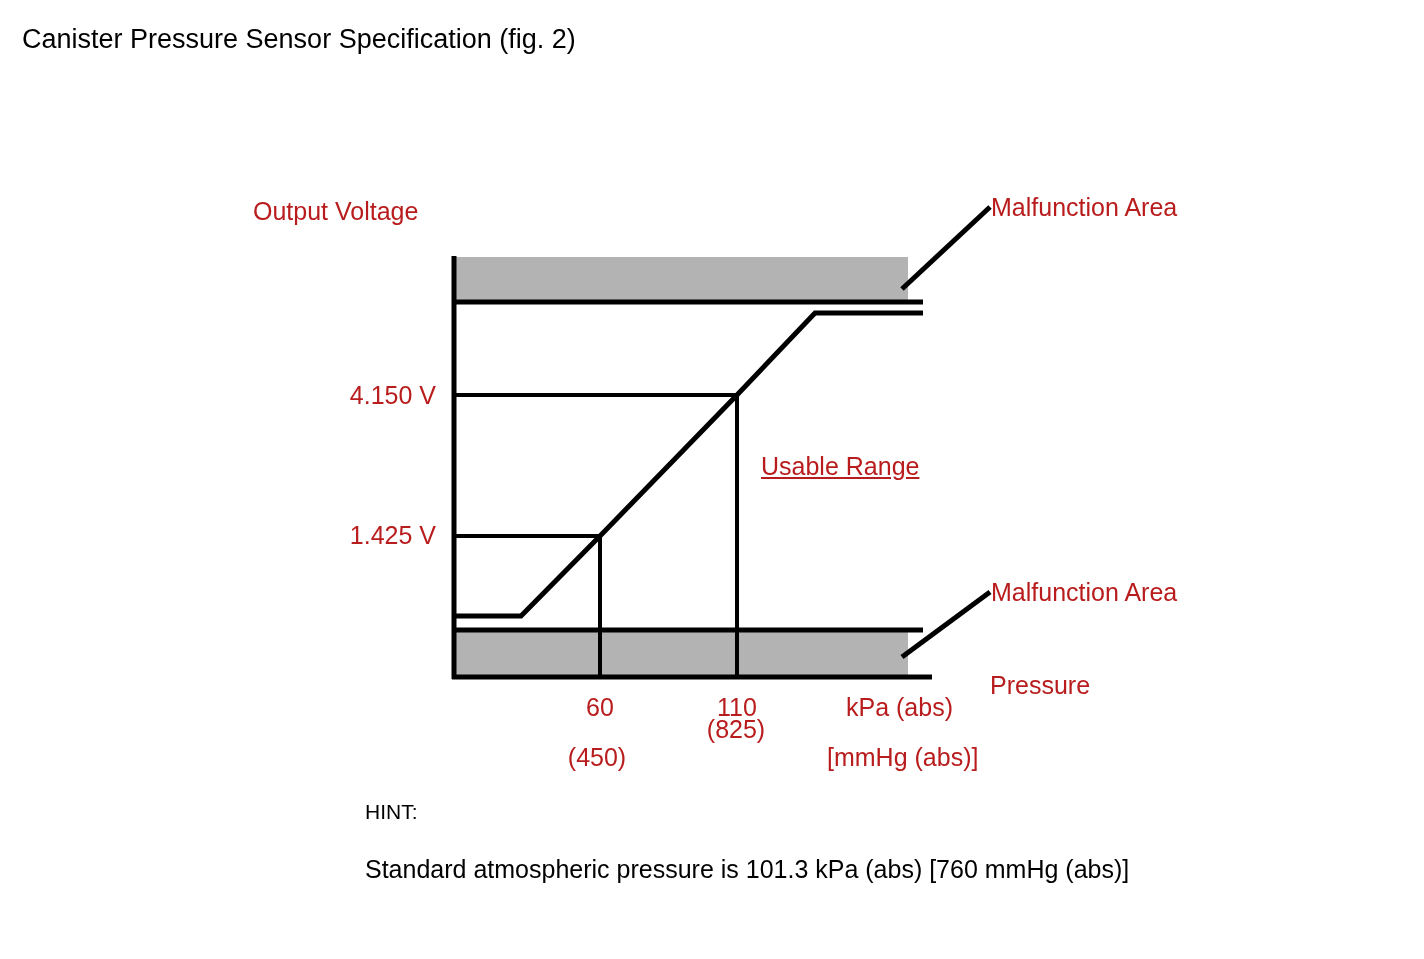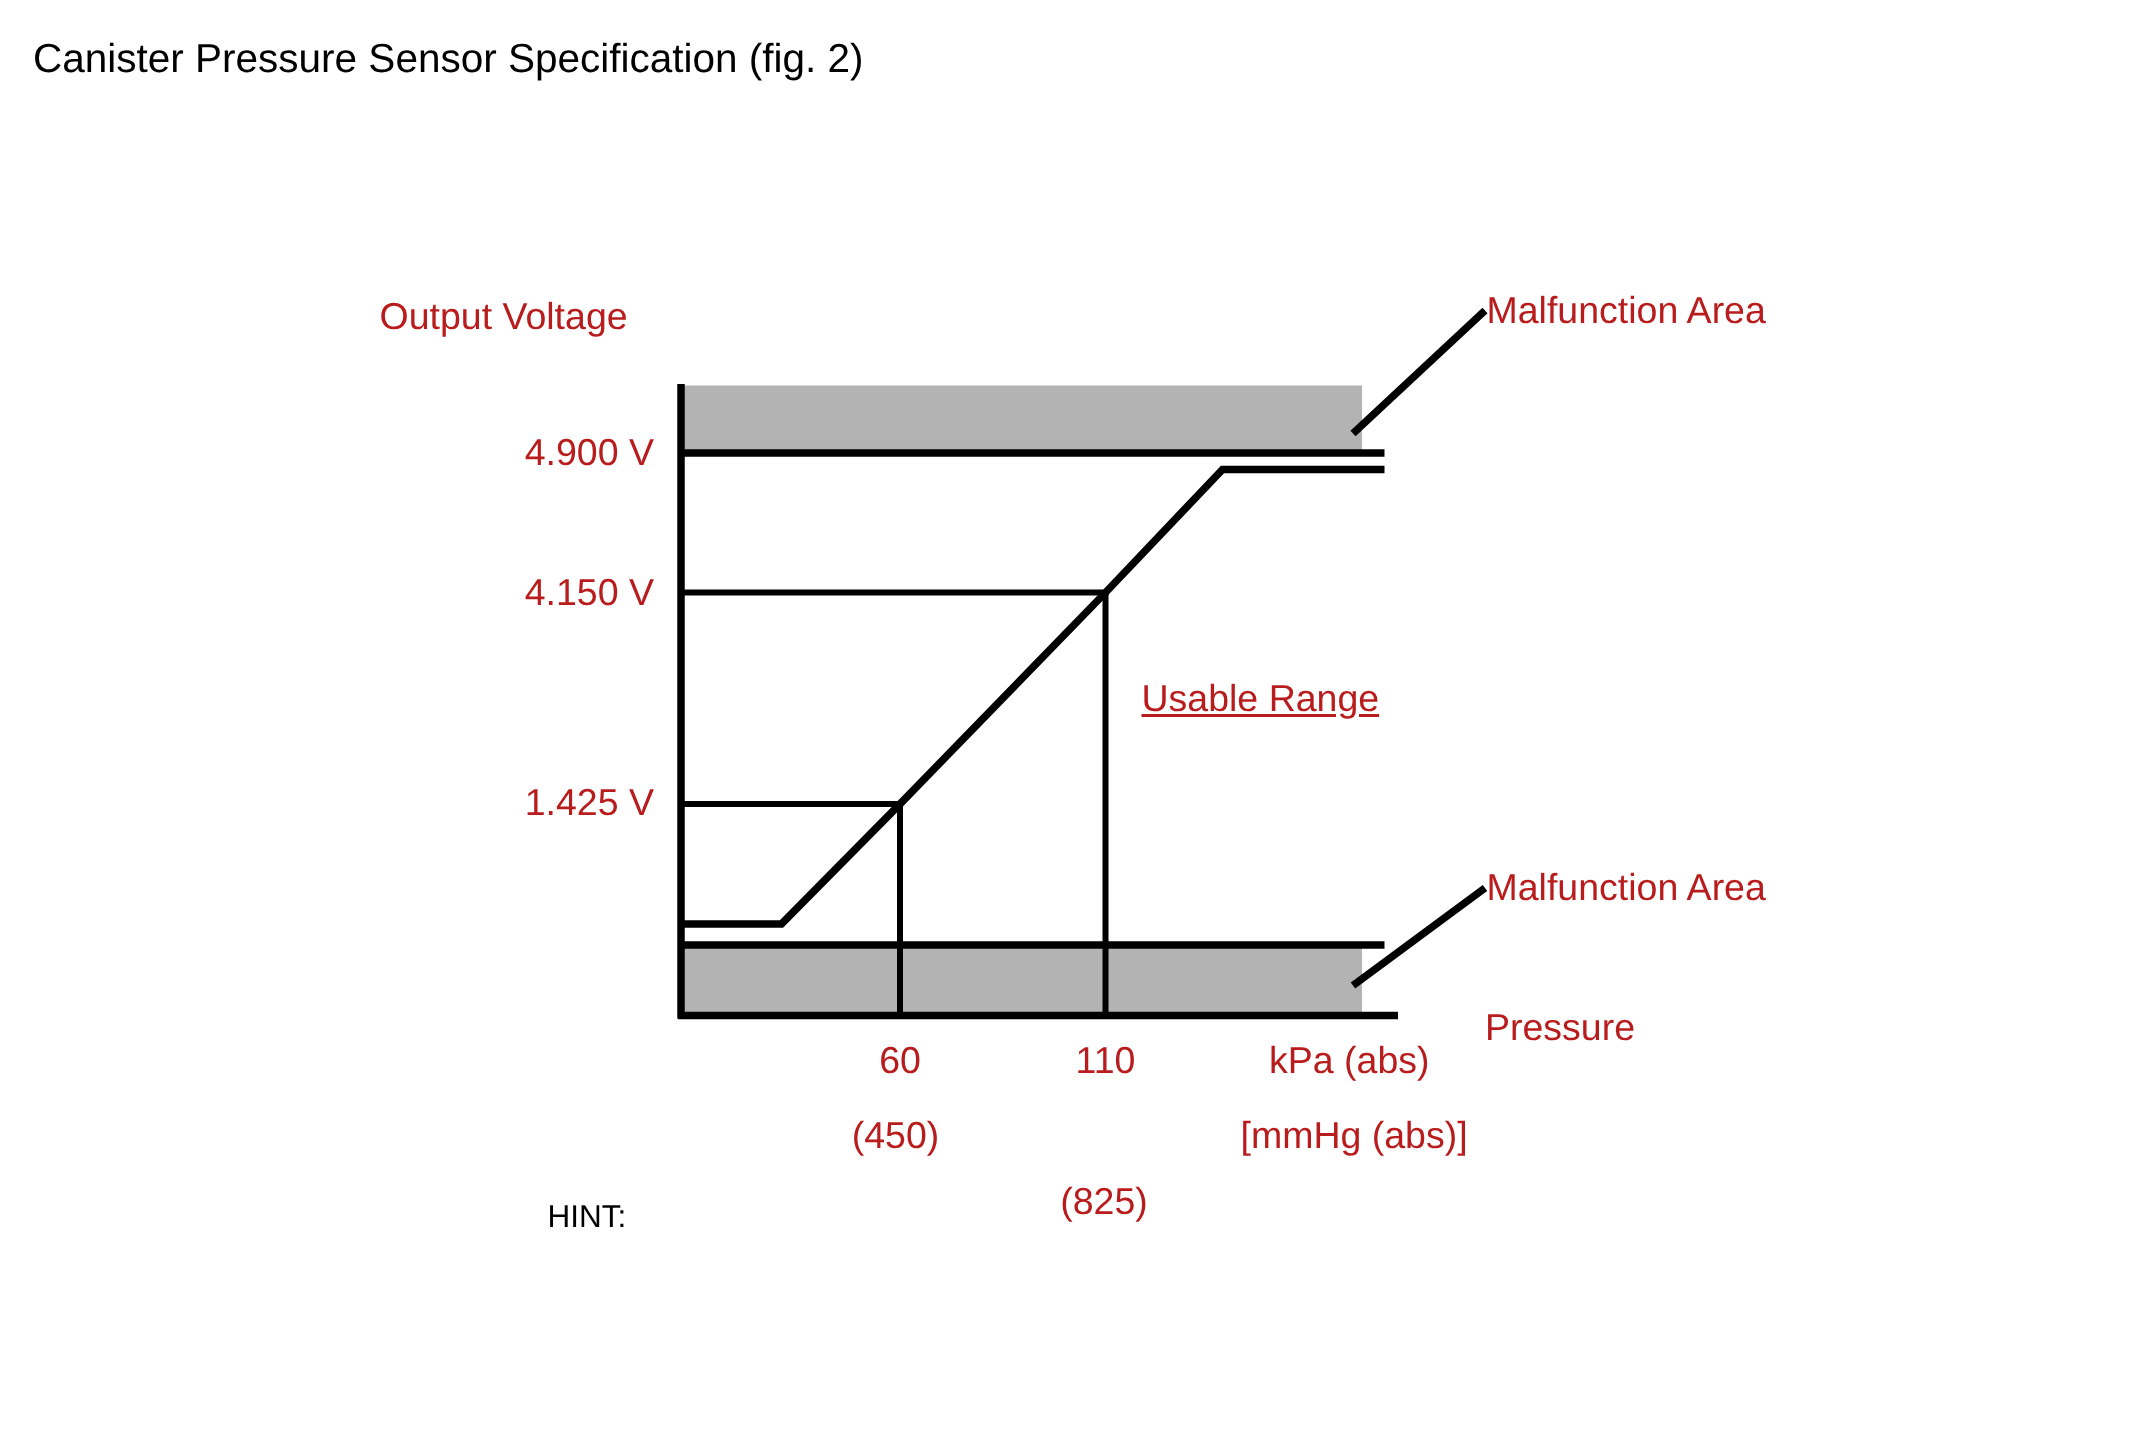--- a/index.html
+++ b/index.html
@@ -93,34 +93,34 @@
 
     <polyline points="452,616 521,616 600,536 737,395 815,313 923,313" fill="none" stroke="#000000" stroke-width="5" stroke-linejoin="miter" stroke-linecap="butt"></polyline>
 
     <line x1="902" y1="289" x2="990" y2="207" stroke="#000000" stroke-width="5"></line>
 
     <line x1="902" y1="657" x2="990" y2="592" stroke="#000000" stroke-width="5"></line>
   </svg>
 
   <div class="lbl" style="left:253px; top:196px;">Output Voltage</div>
 
-  <div class="lbl lbl-y" style="left:236px; top:287px; width:200px;">4.900 V</div>
   <div class="lbl lbl-y" style="left:236px; top:380px; width:200px;">4.150 V</div>
   <div class="lbl lbl-y" style="left:236px; top:520px; width:200px;">1.425 V</div>
 
   <div class="lbl lbl-center" style="left:540px; top:692px; width:120px;">60</div>
   <div class="lbl lbl-center" style="left:677px; top:692px; width:120px;text-align:center;">110</div>
   <div class="lbl" style="left:846px; top:692px;">kPa (abs)</div>
 
   <div class="lbl lbl-center" style="left:537px; top:742px; width:120px;">(450)</div>
-  <div class="lbl lbl-center" style="left:676px; top:786px; width:120px;">(825)</div>
+  <div class="lbl lbl-center" style="left:676px; top:714px; width:120px;">(825)</div>
   <div class="lbl" style="left:827px; top:742px;text-align:center;">[mmHg (abs)]</div>
 
   <div class="lbl" style="left:990px; top:670px;">Pressure</div>
 
   <div class="lbl" style="left:761px; top:451px;text-decoration:underline;">Usable Range</div>
 
   <div class="lbl" style="left:991px; top:192px;">Malfunction Area</div>
   <div class="lbl" style="left:991px; top:577px;">Malfunction Area</div>
 
   <div id="hint-label">HINT:</div>
+  <div id="hint-text">Standard atmospheric pressure is 101.3 kPa (abs) [760 mmHg (abs)]</div>
 
 </div>
 
 </body></html>

